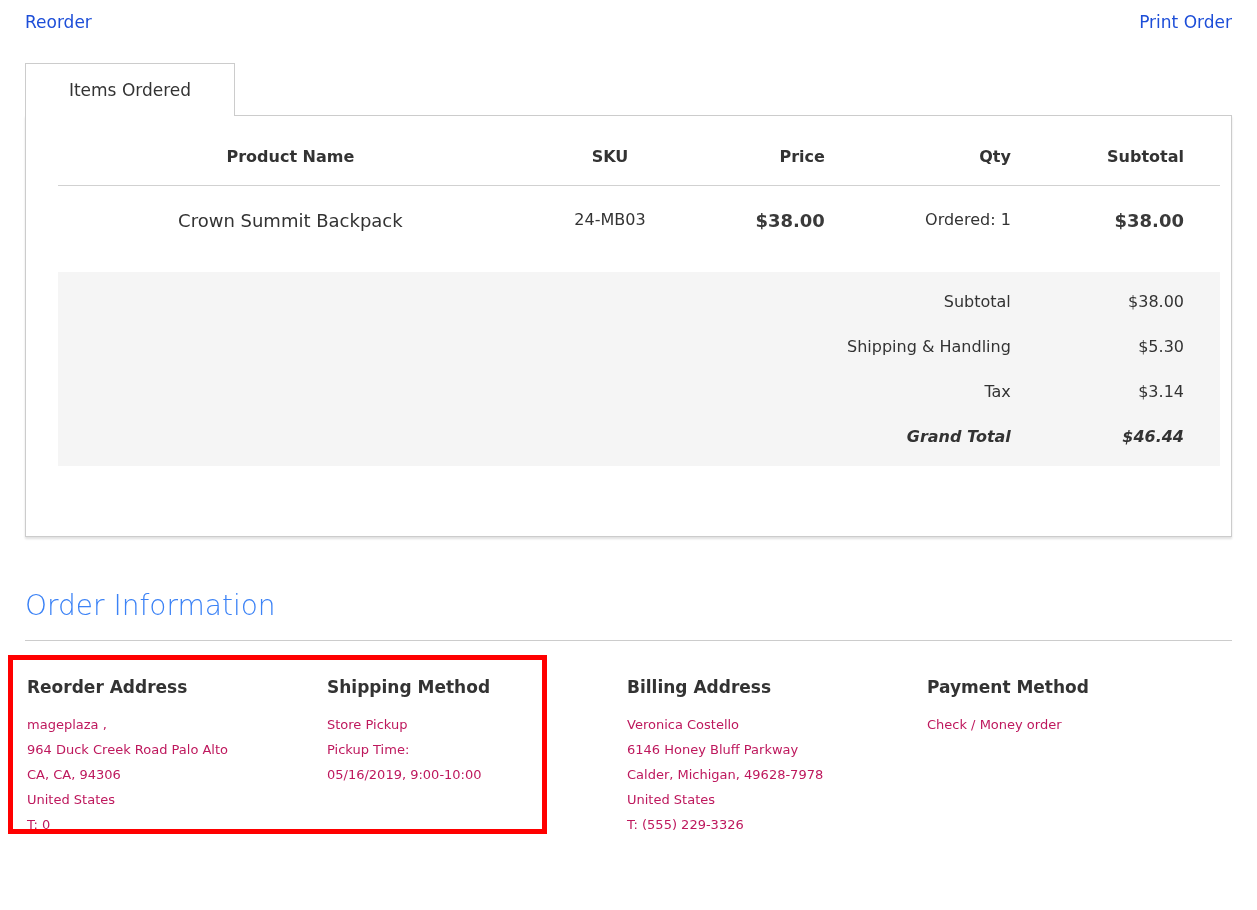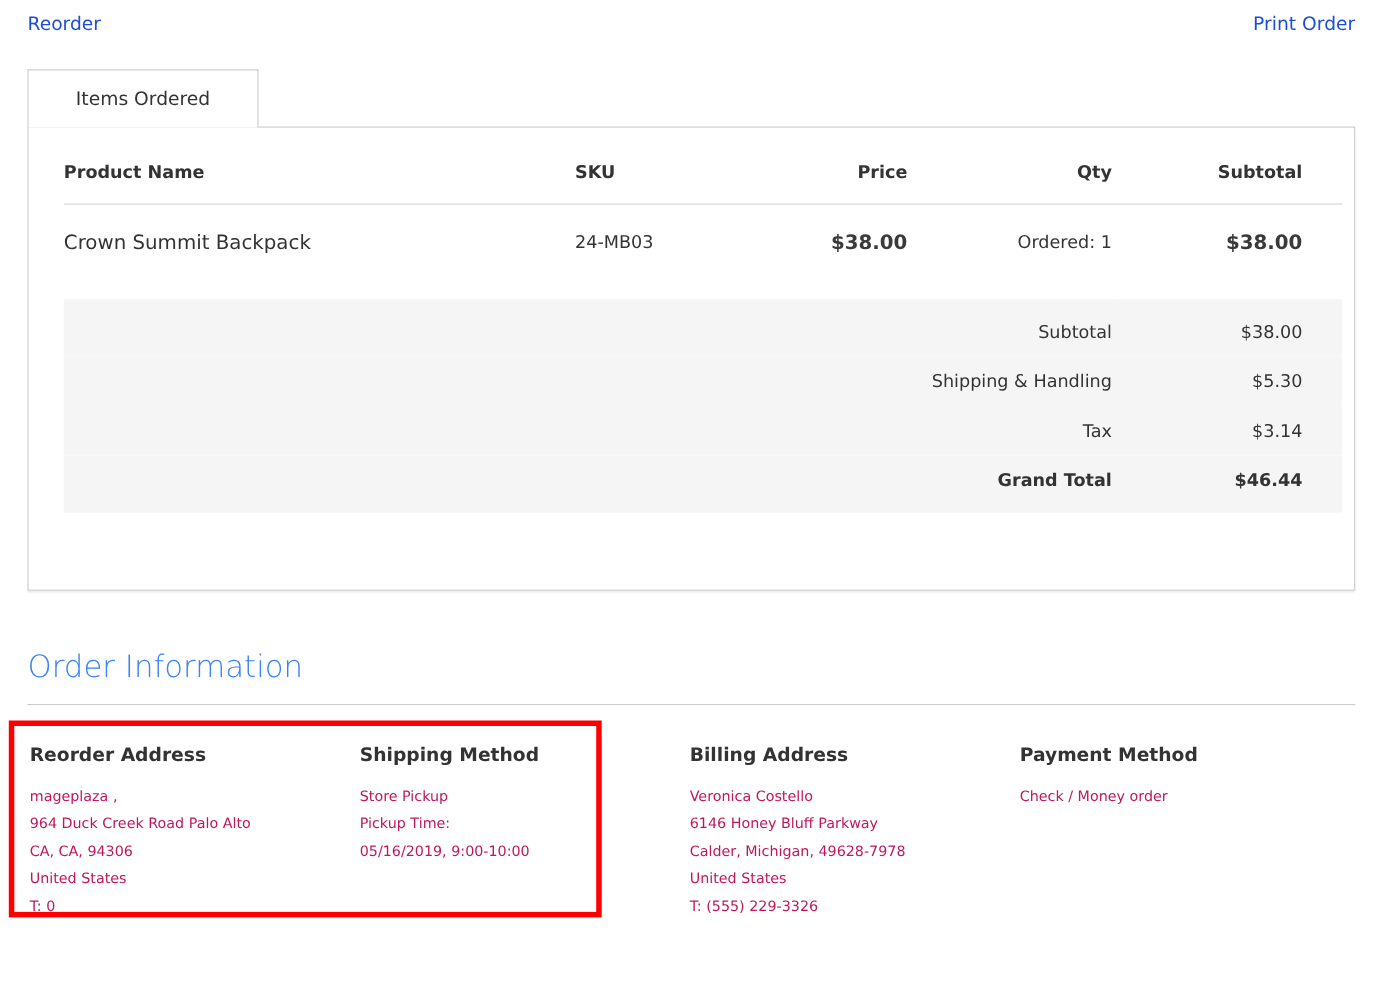--- a/index.html
+++ b/index.html
@@ -54,39 +54,39 @@
     box-shadow: 0 2px 2px rgba(0,0,0,0.12);
     padding: 0 11px 70px 32px;
     background: #ffffff;
   }
   table.items {
     width: 100%;
     border-collapse: collapse;
     table-layout: fixed;
   }
   table.items th, table.items td { text-align: right; vertical-align: top; }
-  table.items .al { text-align: left; }
+  table.items .al { text-align: center; }
   thead th {
     font-size: 16px;
     font-weight: 700;
     color: #333333;
     padding: 31px 0 19px 0;
     border-bottom: 1px solid #d1d1d1;
   }
   thead th.last { padding-right: 36px; }
   tbody td { padding: 24px 0 41px 0; font-size: 16px; }
   tbody td.name { font-size: 18px; }
   tbody td.money { font-size: 18px; font-weight: 700; color: #3a3a3a; }
   tbody td.qty { color: #333333; }
   tbody td.last { padding-right: 36px; }
   tfoot { background: #f5f5f5; }
   tfoot td { padding: 13px 0; font-size: 16px; }
   tfoot td.amt { padding-right: 36px; }
   tfoot tr.first td { padding-top: 20px; }
-  tfoot tr.grand td { padding-bottom: 20px; font-weight: 700; }
+  tfoot tr.grand td { padding-bottom: 20px; font-weight: 700; font-style: italic; }
 
   
   .section-title {
     margin: 52px 0 0 0;
     font-size: 28px;
     font-weight: 300;
     color: #3b82f6;
     line-height: 34px;
   }
   .divider {

